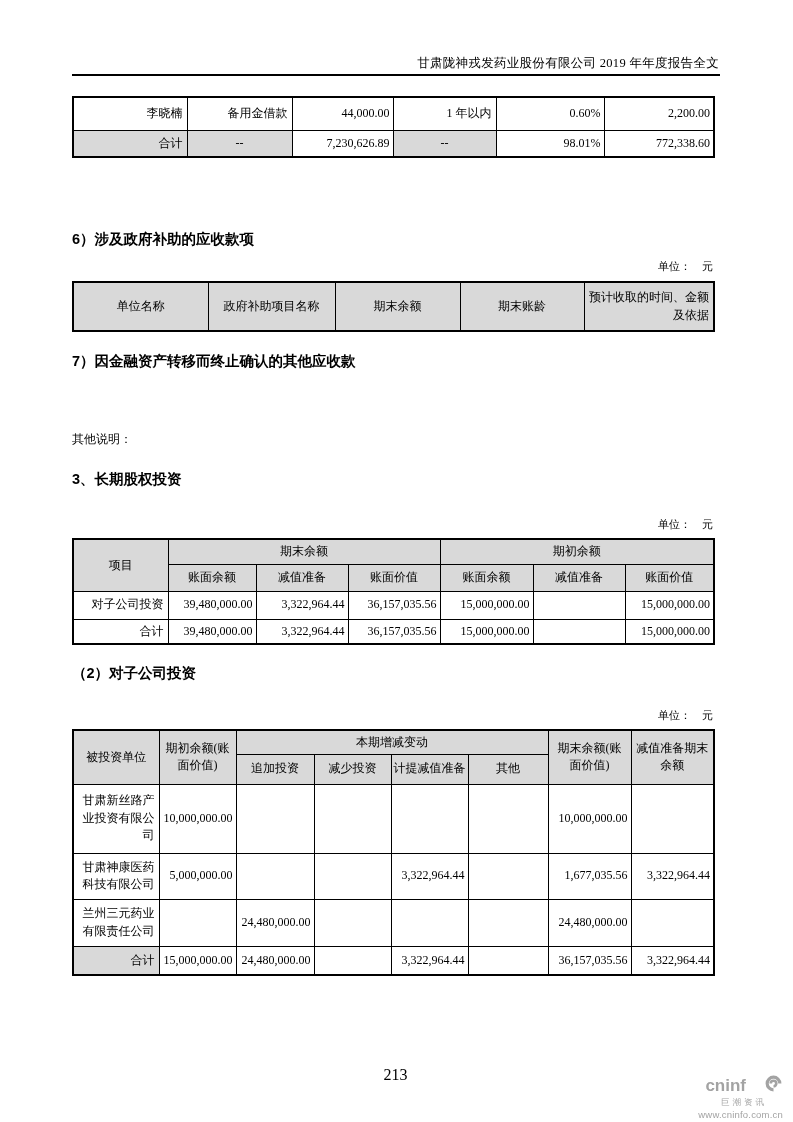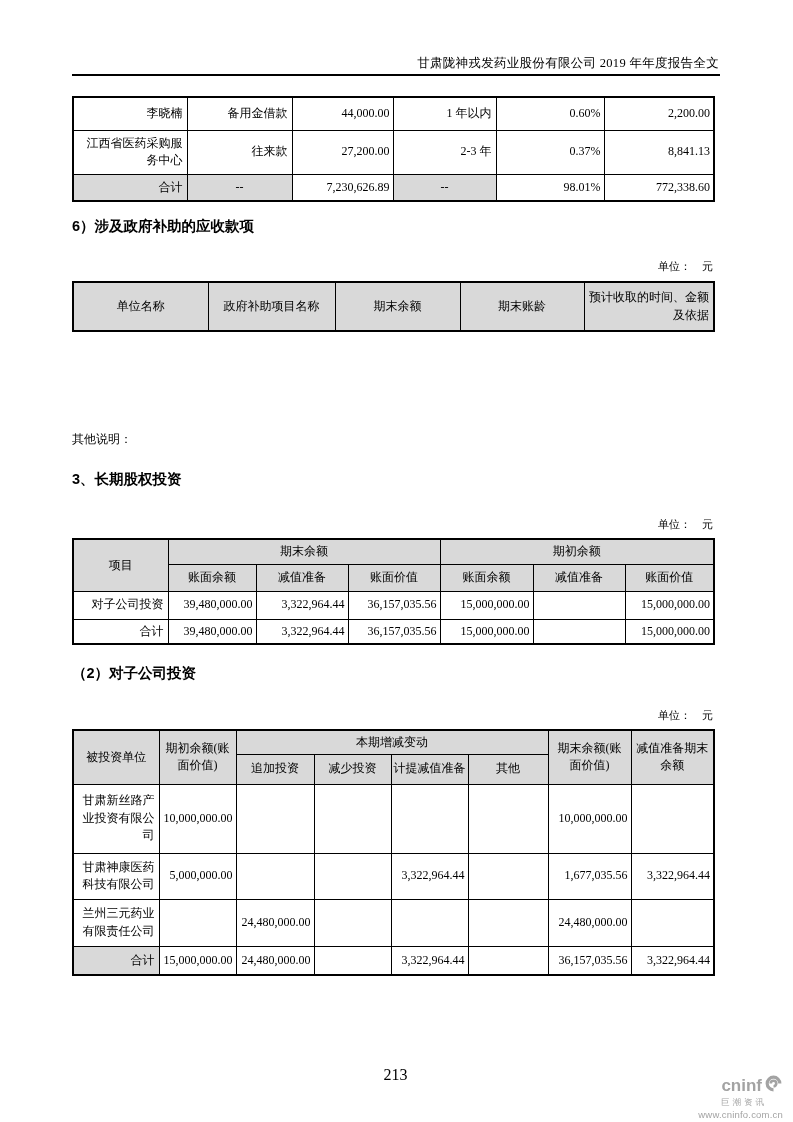--- a/index.html
+++ b/index.html
@@ -39,21 +39,21 @@
   .gray { background: #d9d9d9; }
   .ac { text-align: center; }
   .ar { text-align: right; padding-right: 3px !important; margin-left: 12px; }
   .al { text-align: right; }
   .pageno { position: absolute; top: 1042px; left: 72px; width: 647px; text-align: center; font-size: 16px; margin-top: 24px; }
   .logo {
     position: absolute; top: 1074px; right: 10px;
     color: #a3a3a3; text-align: right; line-height: 1;
     font-family: "Liberation Sans", "DejaVu Sans", sans-serif;
   }
-  .logo .brand { display: flex; align-items: center; justify-content: flex-end; gap: 2px; font-size: 17px; font-weight: bold; }
+  .logo .brand { display: flex; align-items: center; justify-content: flex-end; gap: 18px; font-size: 17px; font-weight: bold; }
   .logo .cn { font-size: 8.5px; letter-spacing: 3px; margin: 2px 16px 0 0; }
   .logo .url { font-size: 9.5px; margin-top: 3px; letter-spacing: .2px; }
 </style>
 </head>
 <body>
 
 <div class="page">
 
   <div class="hdr">甘肃陇神戎发药业股份有限公司 2019 年年度报告全文</div>
   <div class="rule"></div>
@@ -69,40 +69,32 @@
       </colgroup>
     <tbody>
         <tr style="height:33px">
       <td class="al">李晓楠</td>
       <td class="al">备用金借款</td>
       <td class="ar">44,000.00</td>
       <td class="al">1 年以内</td>
       <td class="ar">0.60%</td>
       <td class="ar">2,200.00</td>
     </tr>
-    <tr style="height:44px">
-      <td class="al">江西省医药采购服务中心</td>
-      <td class="al">往来款</td>
-      <td class="ar">27,200.00</td>
-      <td class="al">2-3 年</td>
-      <td class="ar">0.37%</td>
-      <td class="ar">8,841.13</td>
-    </tr>
     <tr style="height:27px">
       <td class="al gray">合计</td>
       <td class="ac gray">--</td>
       <td class="ar">7,230,626.89</td>
       <td class="ac gray">--</td>
       <td class="ar">98.01%</td>
       <td class="ar">772,338.60</td>
     </tr>
   </tbody>
     </table>
 
-  <div class="sec" style="top:217px">6）涉及政府补助的应收款项</div>
+  <div class="sec" style="top:230px">6）涉及政府补助的应收款项</div>
   <div class="unit" style="top:259px">单位：　元</div>
 
   <table class="t" style="top:281px">
     <colgroup>
         <col style="width:135px">
         <col style="width:127px">
         <col style="width:125px">
         <col style="width:124px">
         <col style="width:130px">
       </colgroup>
@@ -110,20 +102,21 @@
         <tr style="height:49px">
       <td class="ac gray">单位名称</td>
       <td class="ac gray">政府补助项目名称</td>
       <td class="ac gray">期末余额</td>
       <td class="ac gray">期末账龄</td>
       <td class="al gray">预计收取的时间、金额及依据</td>
     </tr>
   </tbody>
     </table>
 
+  <div class="sec" style="top:352px">7）因金融资产转移而终止确认的其他应收款</div>
   <div class="note" style="top:431px">其他说明：</div>
   <div class="sec" style="top:470px">3、长期股权投资</div>
   <div class="unit" style="top:517px">单位：　元</div>
 
   <table class="t" style="top:538px">
     <colgroup>
         <col style="width:95px">
         <col style="width:88px">
         <col style="width:92px">
         <col style="width:92px">

